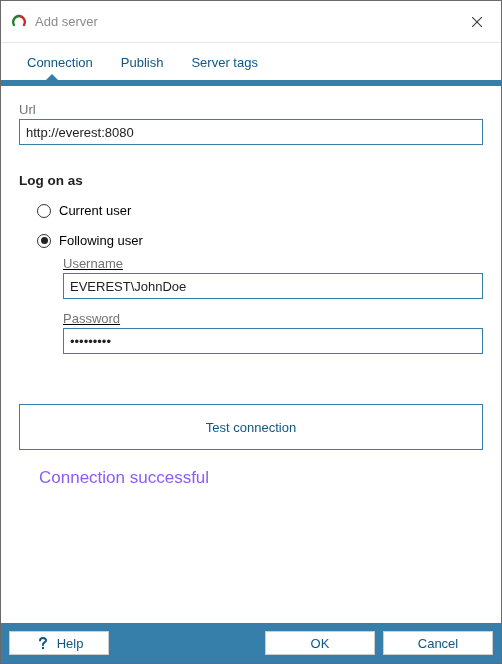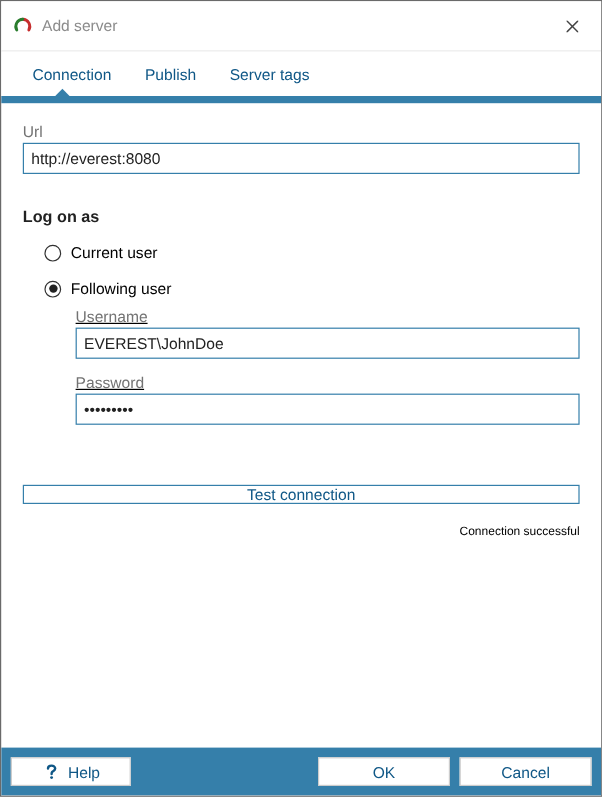--- a/index.html
+++ b/index.html
@@ -134,34 +134,33 @@
     .sub-group {
       margin-left: 44px;
       margin-top: 8px;
       text-decoration: underline;
     }
     .field-block {
       margin-bottom: 12px;
     }
     .wide-button {
       width: 100%;
-      height: 16px;
+      height: 46px;
       border: 1px solid #357faa;
       background: #fff;
       color: #0f5786;
       font-family: inherit;
       font-size: 13px;
       cursor: pointer;
       margin-top: 38px;
     }
     .status-msg {
-      color: #000000;
+      color: #8b5cf6;
       margin: 18px 0 0 20px;
-      font-size: 10px;
-      text-align: right;
+      font-size: 17px;
     }
     .footer {
       background: #357faa;
       height: 40px;
       display: flex;
       align-items: center;
       padding: 0 8px;
       gap: 8px;
     }
     .footer-spacer {

